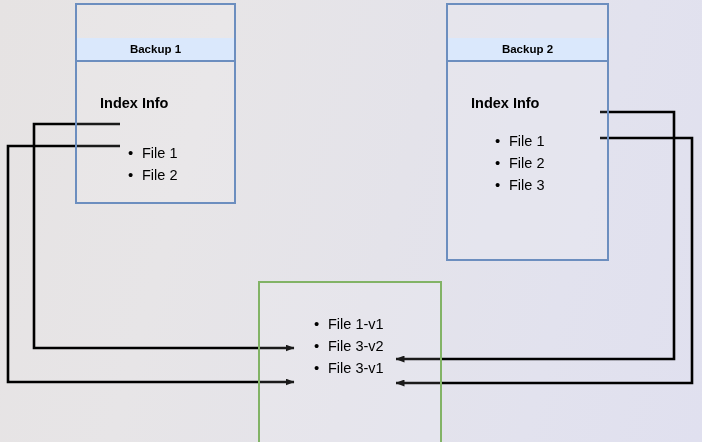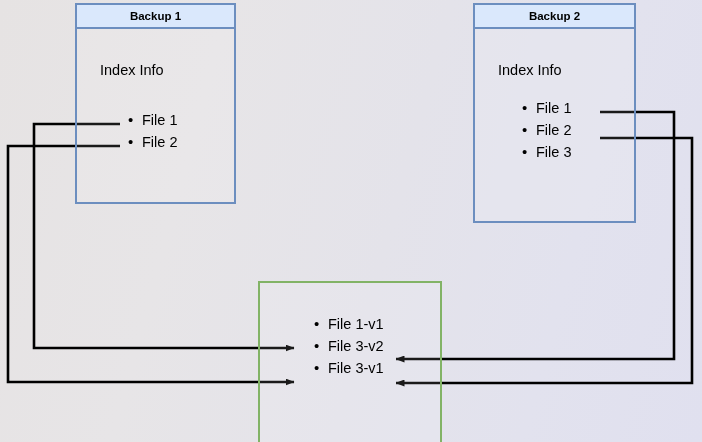--- a/index.html
+++ b/index.html
@@ -39,34 +39,36 @@
   .node-header {
     box-sizing: border-box;
     height: 24px;
     line-height: 22px;
     text-align: center;
     font-size: 11.5px;
     font-weight: bold;
     color: #000;
     background: #dae8fc;
     border-bottom: 2px solid #6c8ebf;
+    margin-top: 33px;
   }
   .node.green .node-header {
     background: #d5e8d4;
     border-bottom-color: #82b366;
   }
   .node-body {
     position: relative;
     height: calc(100% - 24px);
   }
   .section-title {
     position: absolute;
     font-size: 14.5px;
     color: #000;
     white-space: nowrap;
+    font-weight: bold;
   }
   ul.file-list {
     position: absolute;
     margin: 0;
     padding: 0;
     list-style: none;
   }
   ul.file-list li {
     font-size: 14.5px;
     color: #000;
@@ -109,21 +111,21 @@
     <div class="node-header">Backup 1</div>
     <div class="node-body">
       <div class="section-title" style="left:23px; top:33px;">Index Info</div>
       <ul class="file-list" style="left:51px; top:80px;">
         <li>File 1</li>
         <li>File 2</li>
       </ul>
     </div>
   </div>
 
-  <div class="node" style="left:473px; top:3px; width:163px; height:220px;">
+  <div class="node" style="left:446px; top:3px; width:163px; height:258px;">
     <div class="node-header">Backup 2</div>
     <div class="node-body">
       <div class="section-title" style="left:23px; top:33px;">Index Info</div>
       <ul class="file-list" style="left:47px; top:68px;">
         <li>File 1</li>
         <li>File 2</li>
         <li>File 3</li>
       </ul>
     </div>
   </div>

